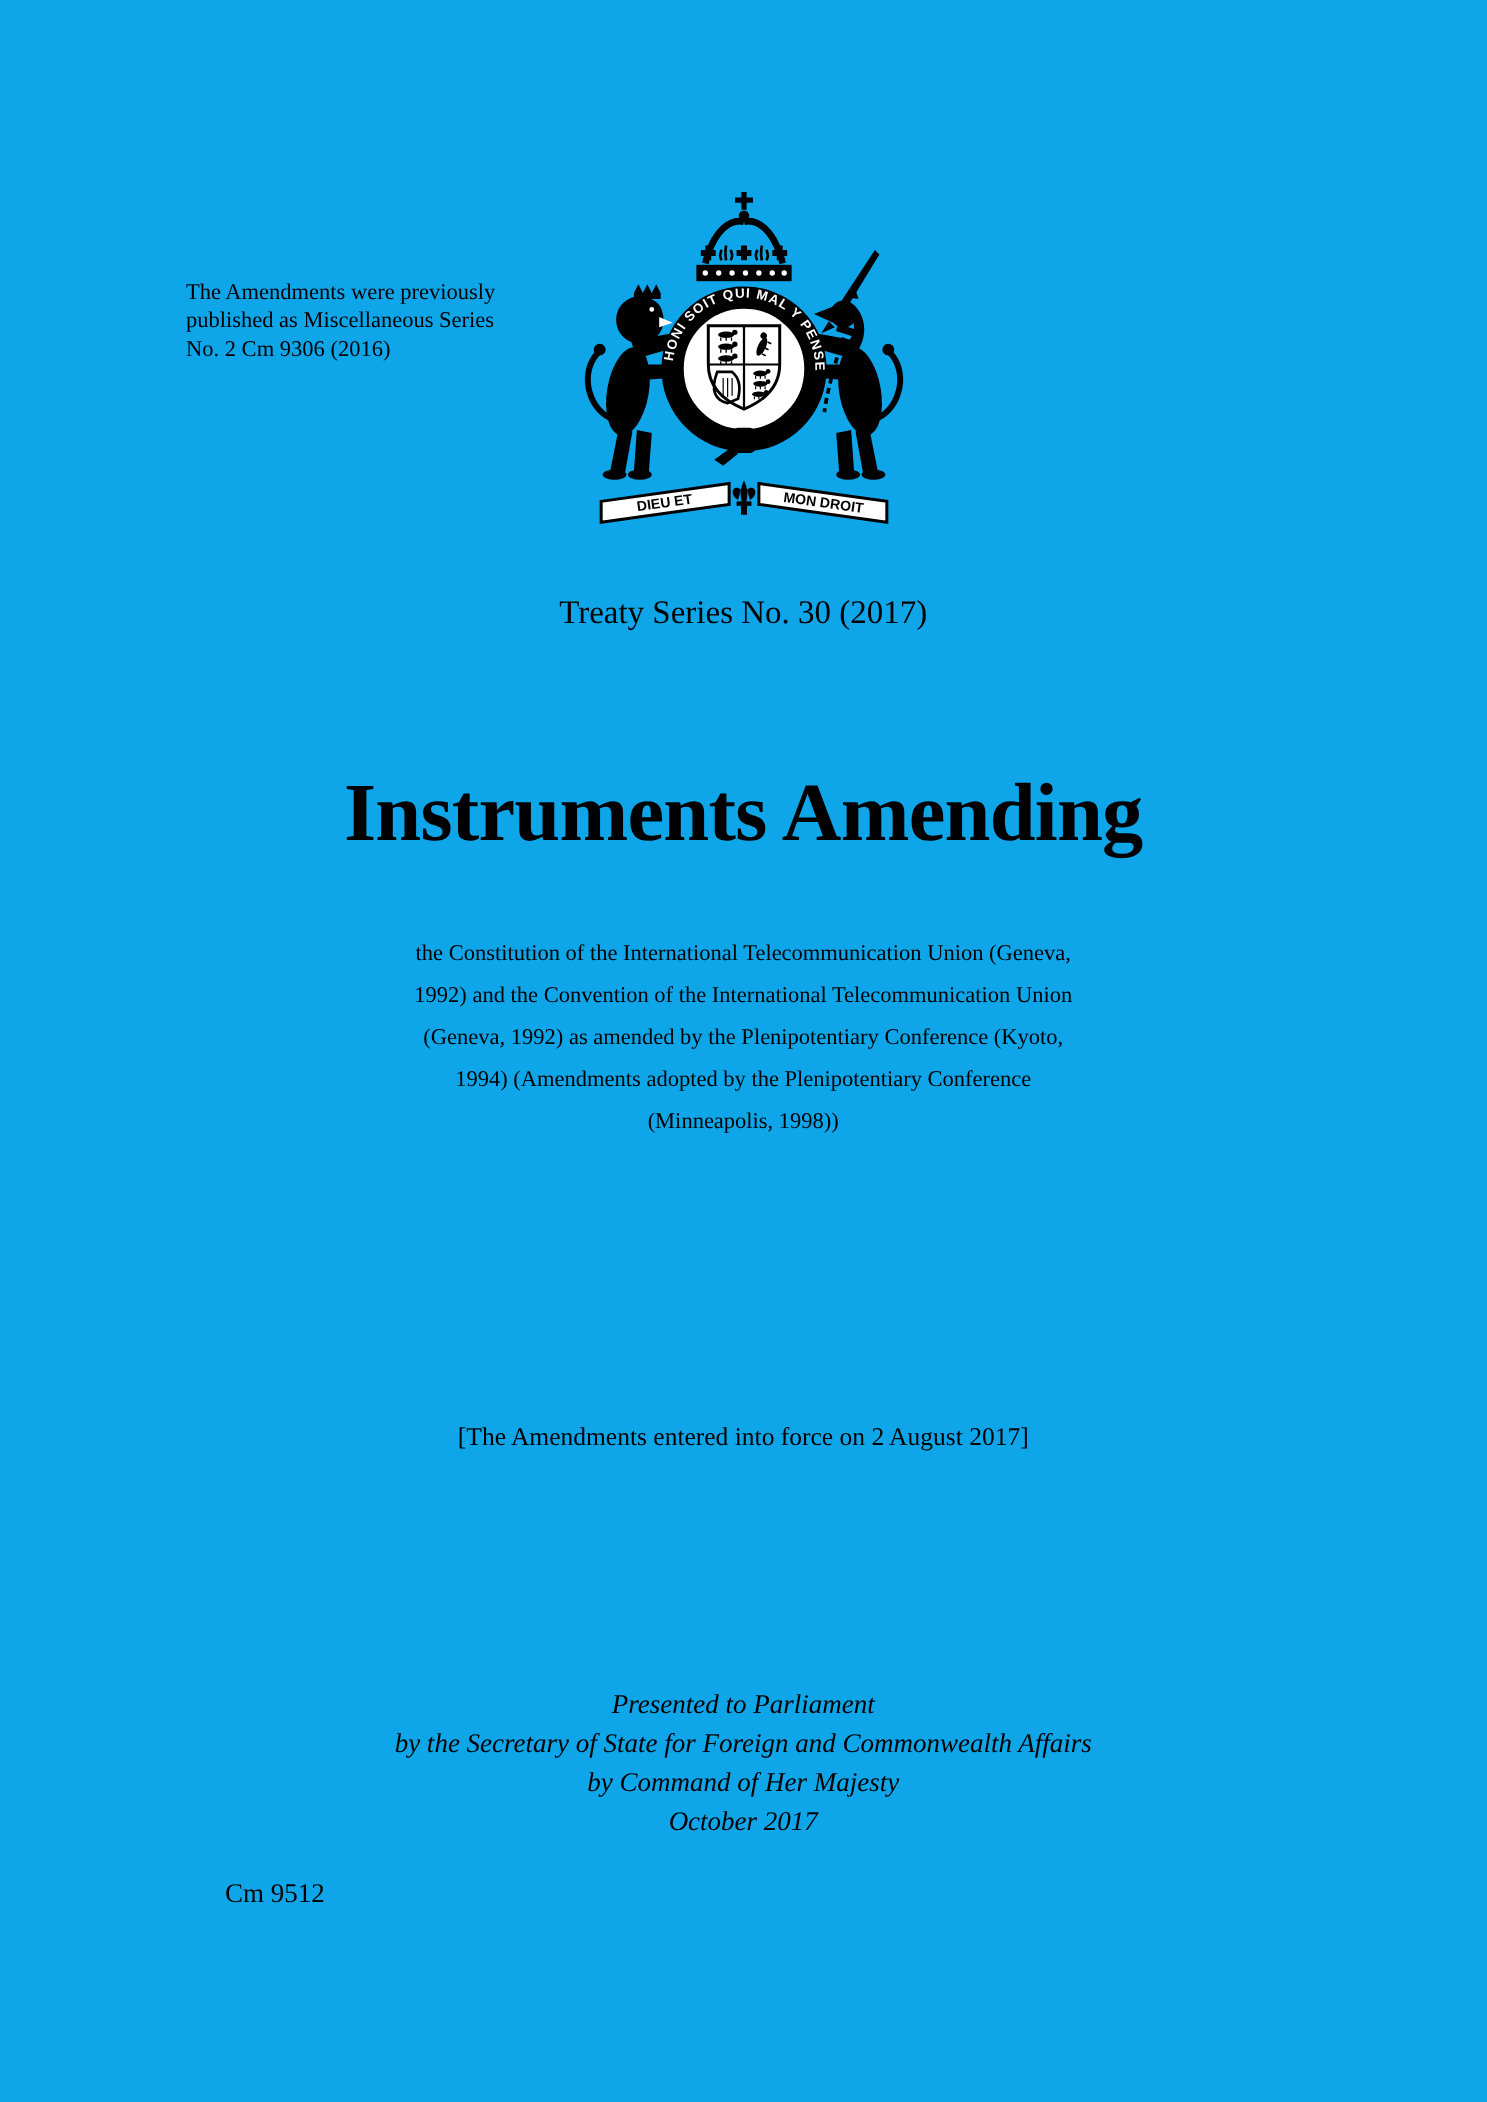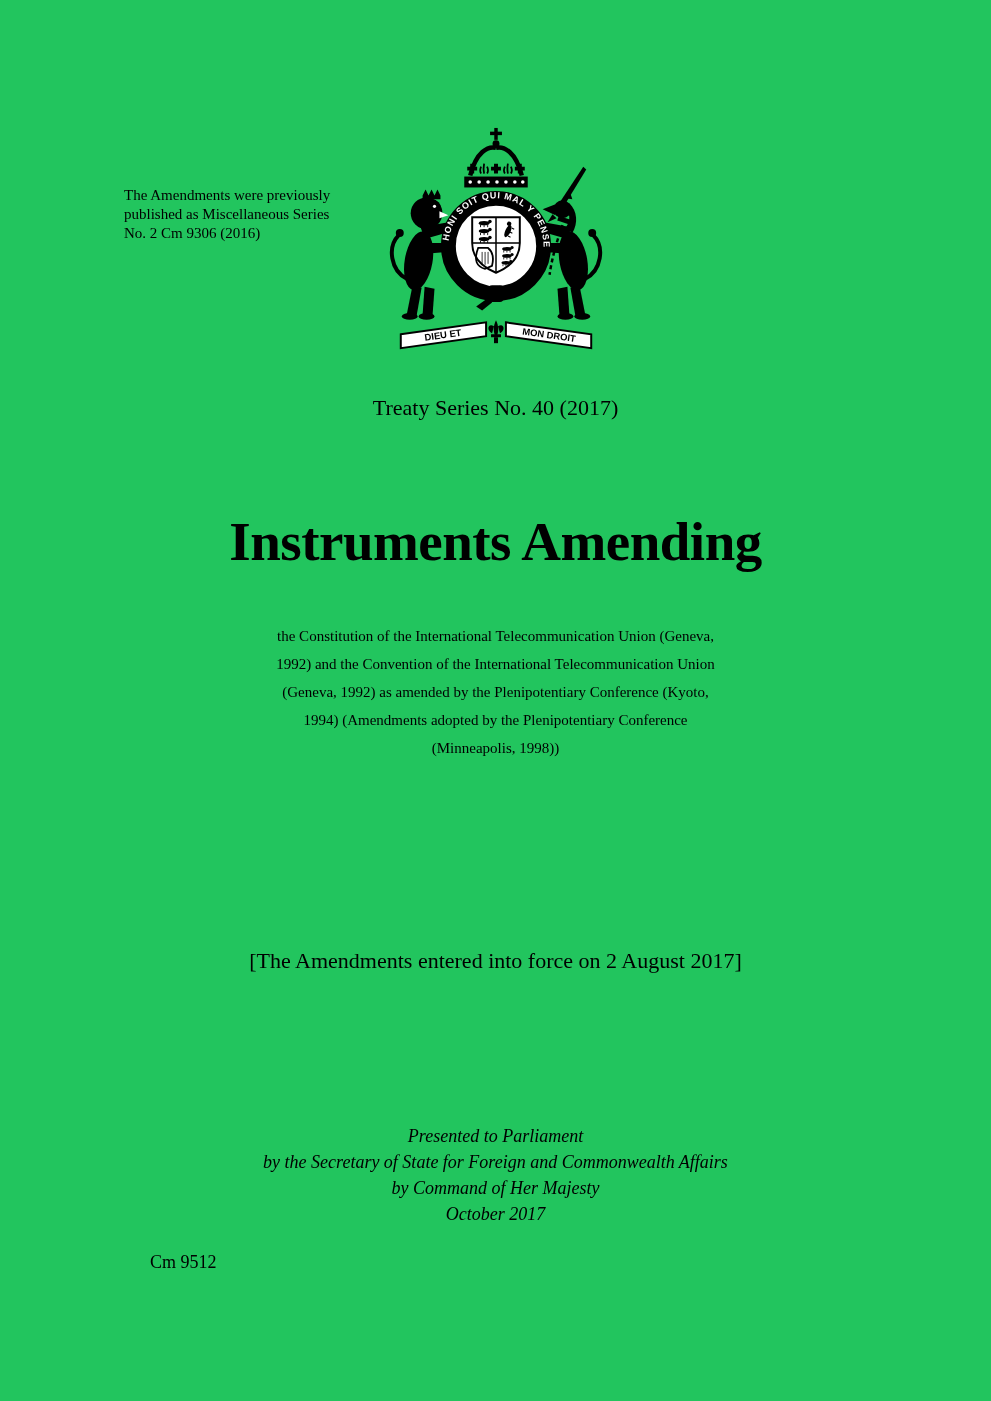--- a/index.html
+++ b/index.html
@@ -1,21 +1,21 @@
 <!DOCTYPE html>
 <html><head>
 <meta charset="utf-8">
 <style>
   html, body { margin: 0; padding: 0; background: #e8e8e8; }
   .page {
     position: relative;
     width: 991px;
     height: 1401px;
     margin: 0 auto;
-    background: #22c55e;
+    background: #0ea5e9;
     color: #000000;
     font-family: "Liberation Serif", "DejaVu Serif", serif;
     overflow: hidden;
   }
   .preline { white-space: pre-line; }
 
   .prior-note {
     position: absolute;
     left: 124px;
     top: 186px;
@@ -63,21 +63,21 @@
     left: 0; right: 0;
     top: 836px;
     text-align: center;
     font-size: 17px;
   }
   .force-note {
     position: absolute;
     left: 0; right: 0;
     top: 948px;
     text-align: center;
-    font-size: 22px;
+    font-size: 17px;
   }
   .presentation {
     position: absolute;
     left: 0; right: 0;
     top: 1123px;
     text-align: center;
     font-style: italic;
     font-size: 18px;
     line-height: 26px;
   }
@@ -226,21 +226,21 @@
           <path d="M132,206 C138,202 140,210 134,213 Z" class="arms-black"></path>
           <rect x="125" y="214" width="10" height="3" class="arms-black"></rect>
           <path d="M128,217 h4 v6 h-4 z" class="arms-black"></path>
         </g>
         <text text-anchor="middle" transform="translate(77,218) rotate(-8)" class="ribbon-text">DIEU ET</text>
         <text text-anchor="middle" transform="translate(183,218) rotate(8)" class="ribbon-text">MON DROIT</text>
       </g>
     </svg>
   </div>
 
-  <div class="series-heading">Treaty Series No. 40 (2017)</div>
+  <div class="series-heading">Treaty Series No. 30 (2017)</div>
 
   <h1 class="doc-title" style="margin:0;">Instruments Amending</h1>
 
   <div class="doc-subtitle preline">the Constitution of the International Telecommunication Union (Geneva,
 1992) and the Convention of the International Telecommunication Union
 (Geneva, 1992) as amended by the Plenipotentiary Conference (Kyoto,
 1994) (Amendments adopted by the Plenipotentiary Conference
 (Minneapolis, 1998))</div>
 
 

